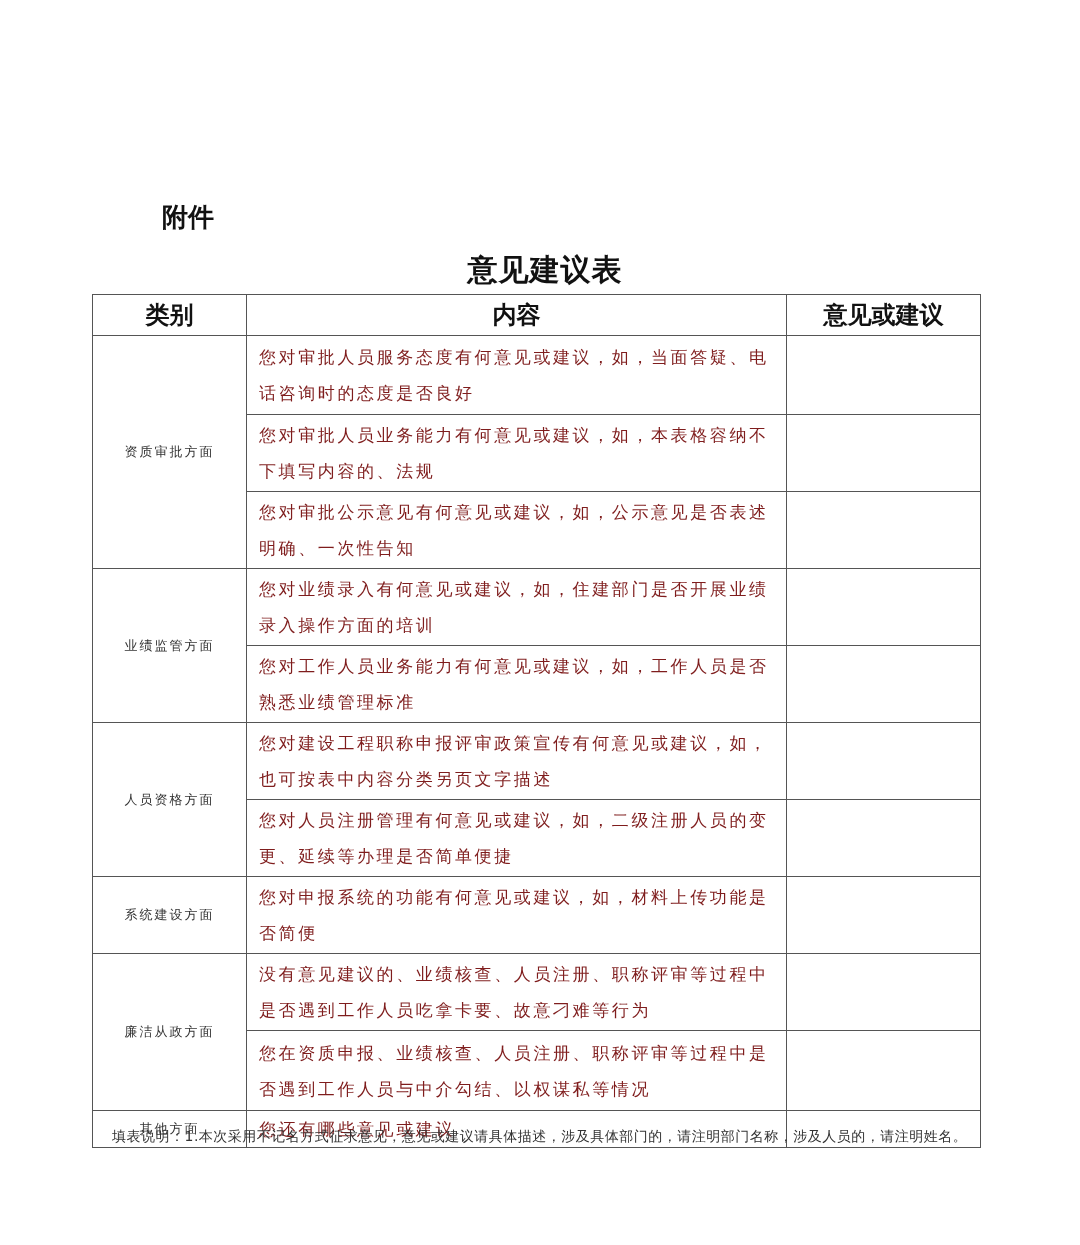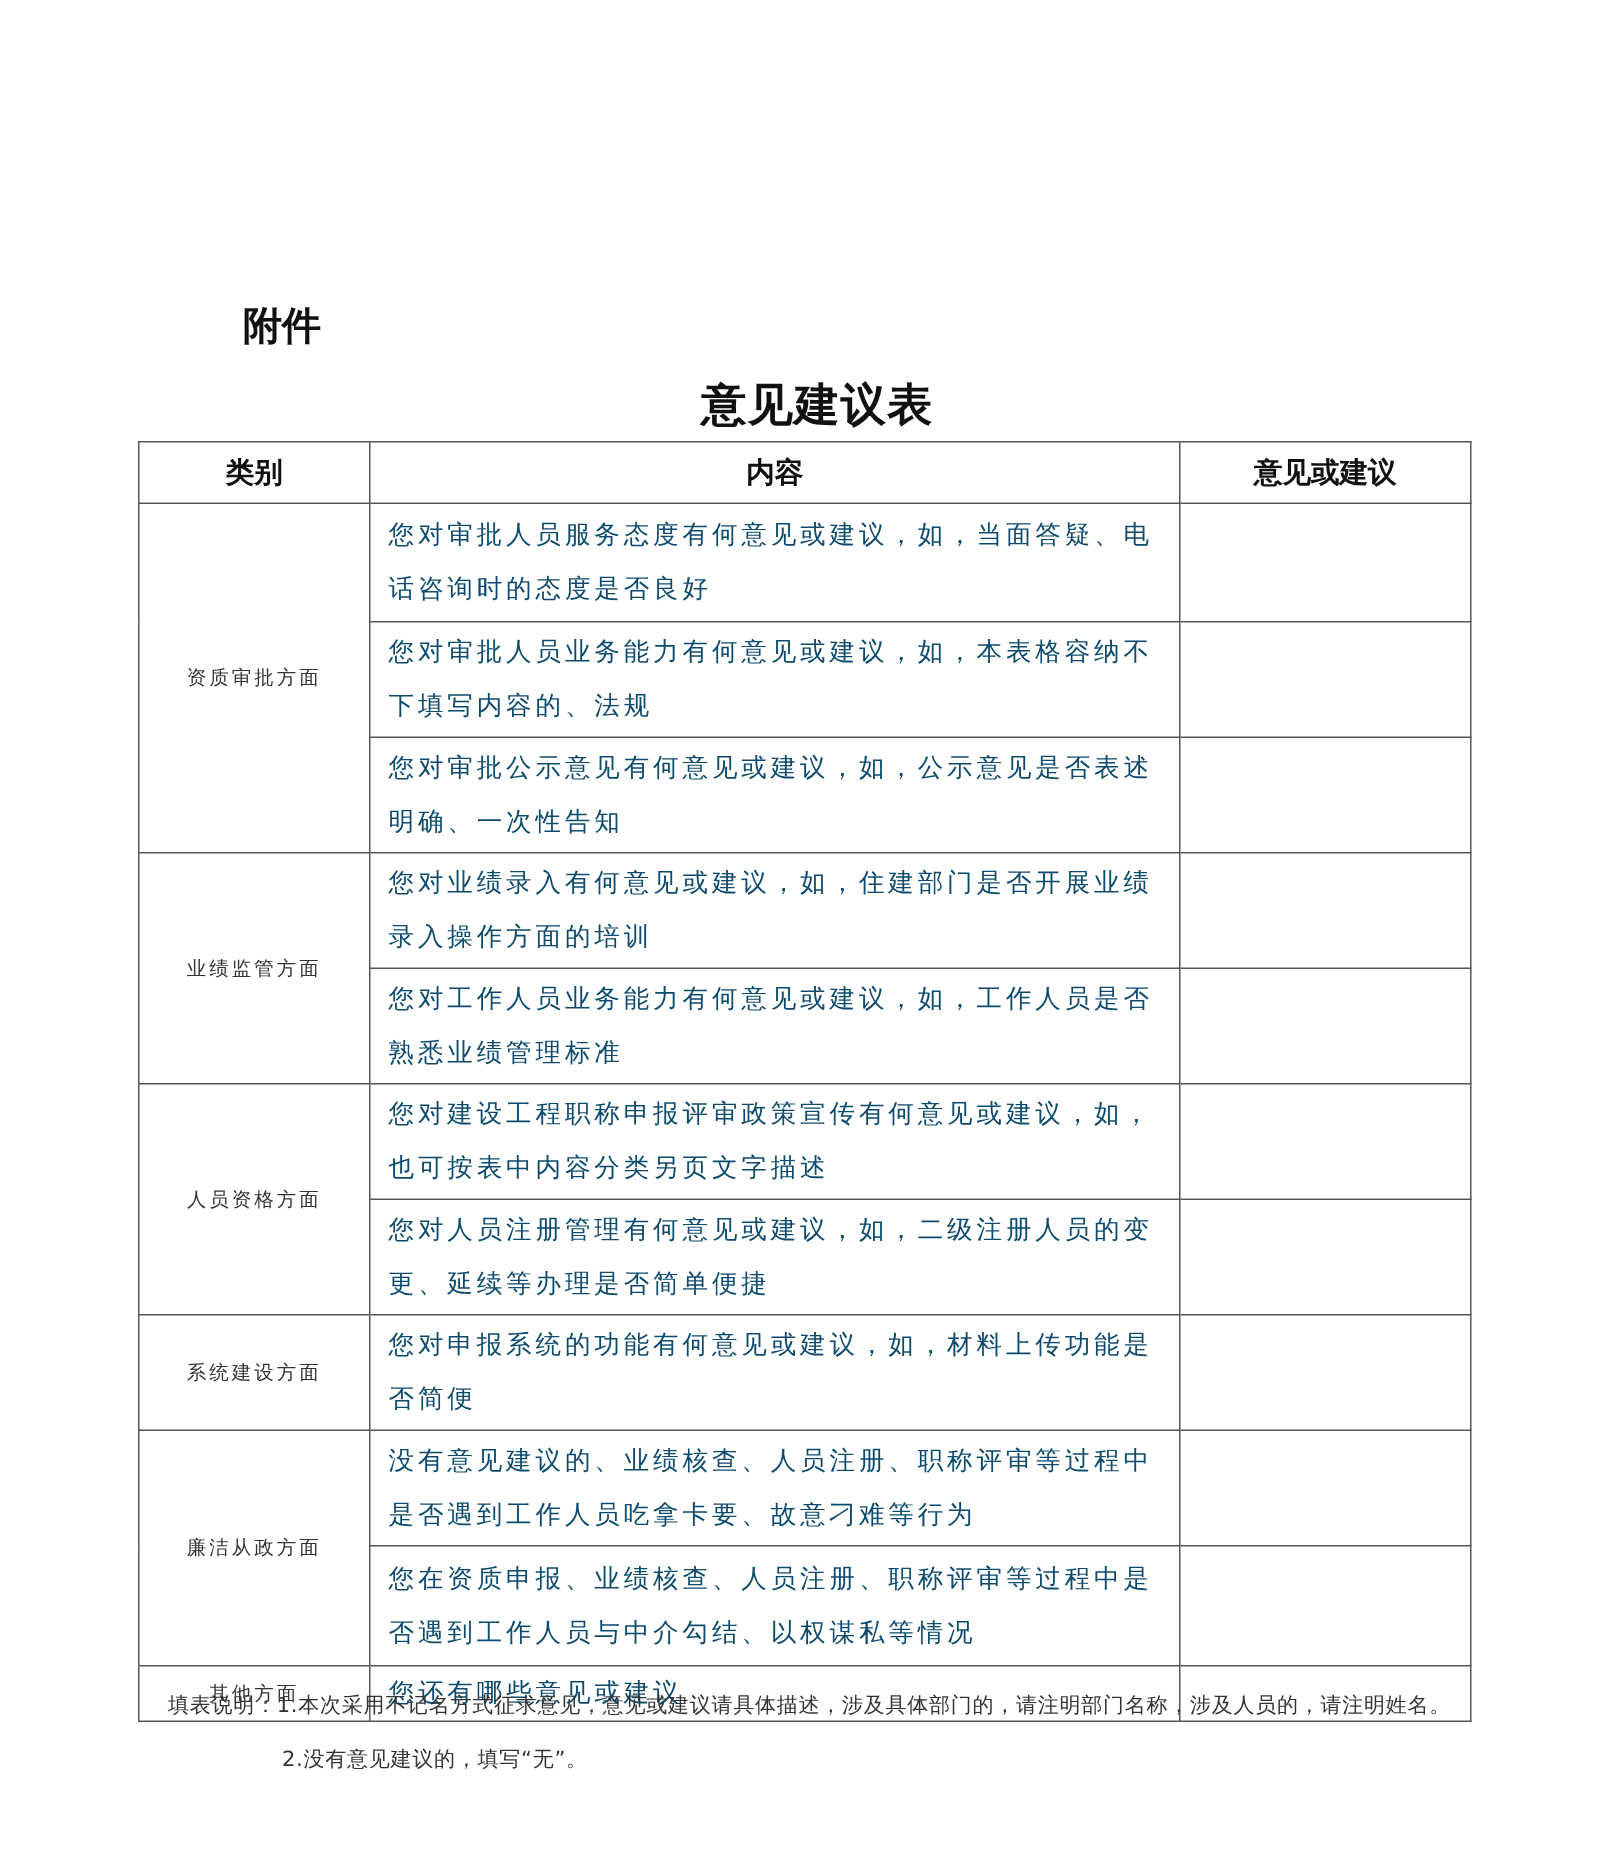--- a/index.html
+++ b/index.html
@@ -2,23 +2,23 @@
 <html><head>
 <meta charset="utf-8">
 <style>
   html, body { margin:0; padding:0; background:#ffffff; }
   body { width:1080px; height:1245px; position:relative; overflow:hidden;
          font-family:"DejaVu Sans", sans-serif; color:#222; }
   .attach { position:absolute; left:162px; top:200px; font-size:26px; font-weight:bold; color:#111; }
   .title { position:absolute; left:0; width:1090px; top:250px; text-align:center; font-size:30px; font-weight:bold; color:#111; letter-spacing:1px; }
   table { position:absolute; left:92px; top:294px; border-collapse:collapse; table-layout:fixed; width:888px; }
   td, th { border:1.5px solid #555; padding:0; }
-  th { height:40px; font-size:19px; font-weight:bold; color:#111; text-align:center; }
+  th { height:40px; font-size:24px; font-weight:bold; color:#111; text-align:center; }
   td.cat { text-align:center; font-size:13px; letter-spacing:2px; color:#333; vertical-align:middle; }
-  td.content { font-size:17px; line-height:36px; letter-spacing:2.6px; padding:2px 6px 2px 12px; color:#0c4a6e; vertical-align:middle; }
+  td.content { font-size:17px; line-height:36px; letter-spacing:2.6px; padding:2px 6px 2px 12px; color:#7f1d1d; vertical-align:middle; }
   td.opinion { }
   .notes { position:absolute; left:112px; top:1128px; font-size:14px; color:#333; letter-spacing:0.5px; }
   .notes .line { height:36px; }
   .notes .indent { padding-left:76px; }
 </style>
 </head>
 <body>
 
 <div class="attach">附件</div>
 <div class="title">意见建议表</div>
@@ -89,14 +89,13 @@
   <tr style="height:37px">
     <td class="cat">其他方面</td>
     <td class="content" style="line-height:30px">您还有哪些意见或建议</td>
     <td class="opinion"></td>
   </tr>
 </tbody>
   </table>
 
 <div class="notes">
   <div class="line">填表说明：1.本次采用不记名方式征求意见，意见或建议请具体描述，涉及具体部门的，请注明部门名称，涉及人员的，请注明姓名。</div>
-  <div class="line indent">2.没有意见建议的，填写“无”。</div>
 </div>
 
 </body></html>

